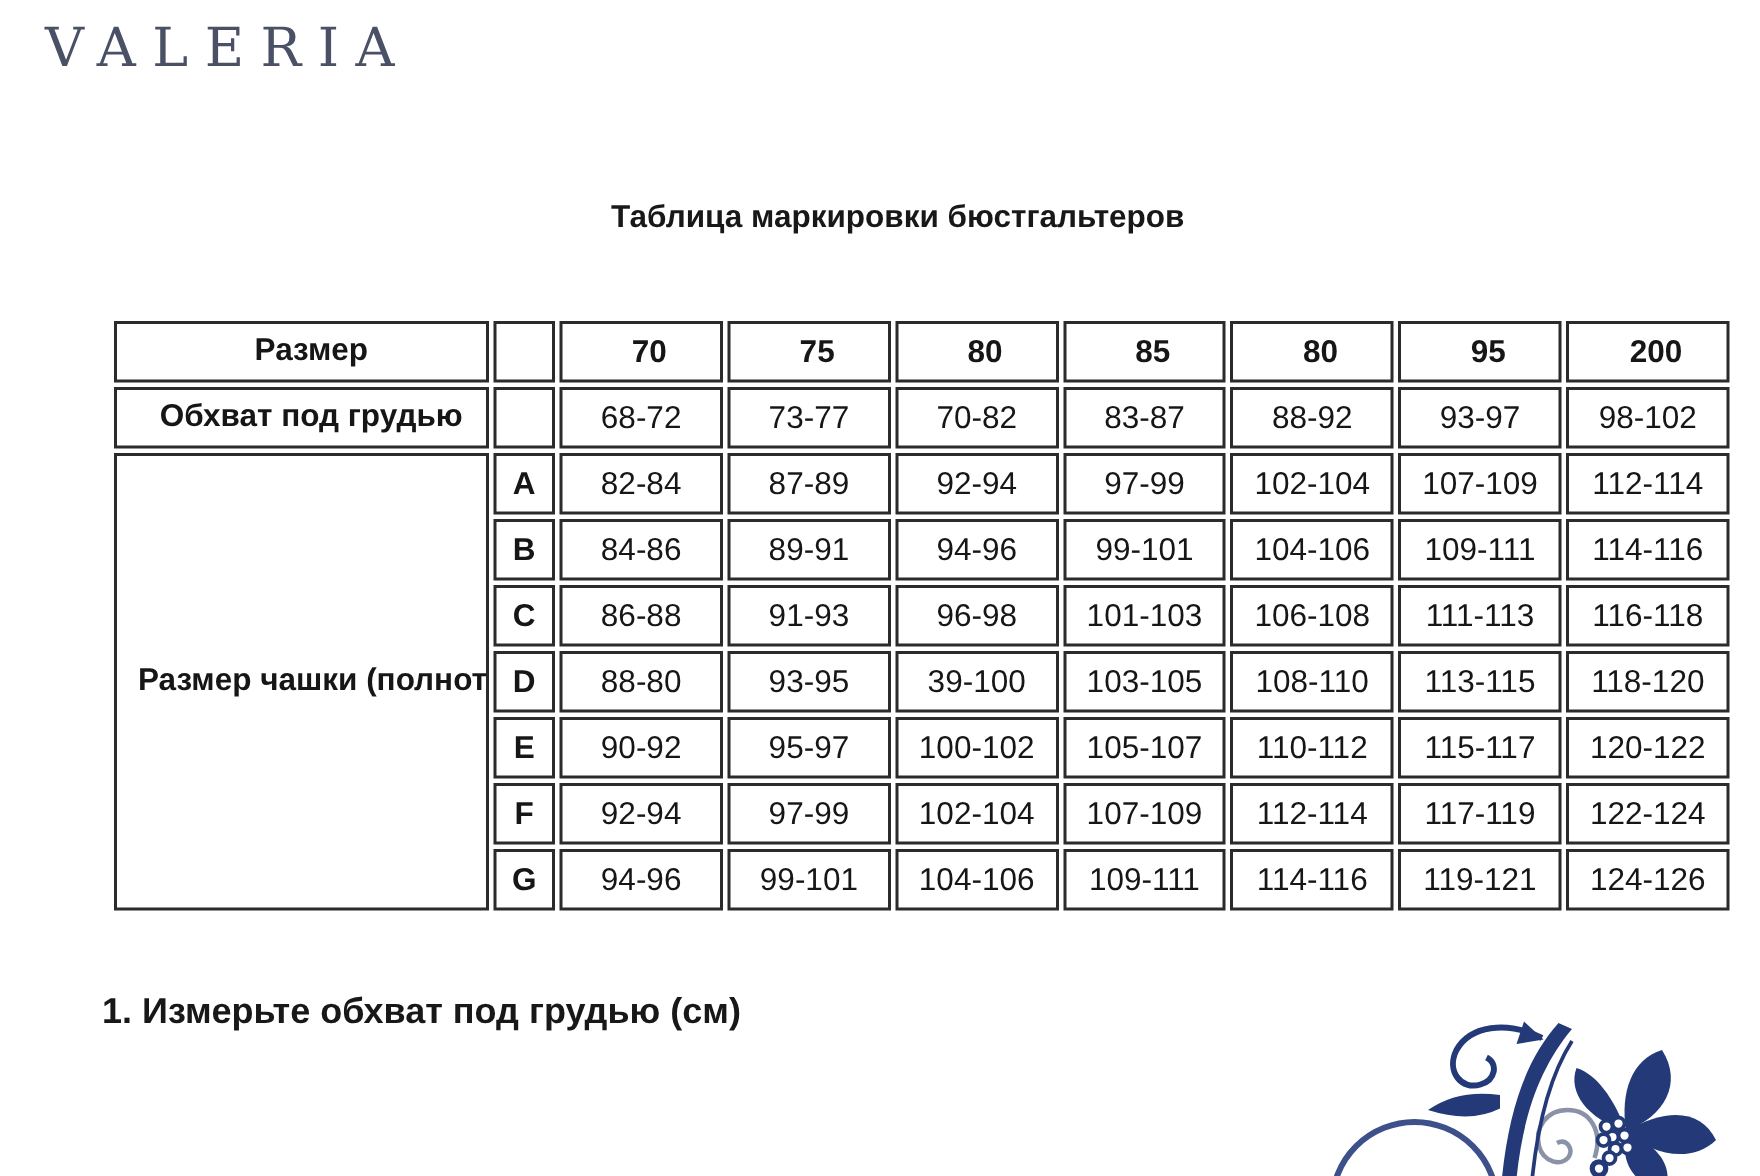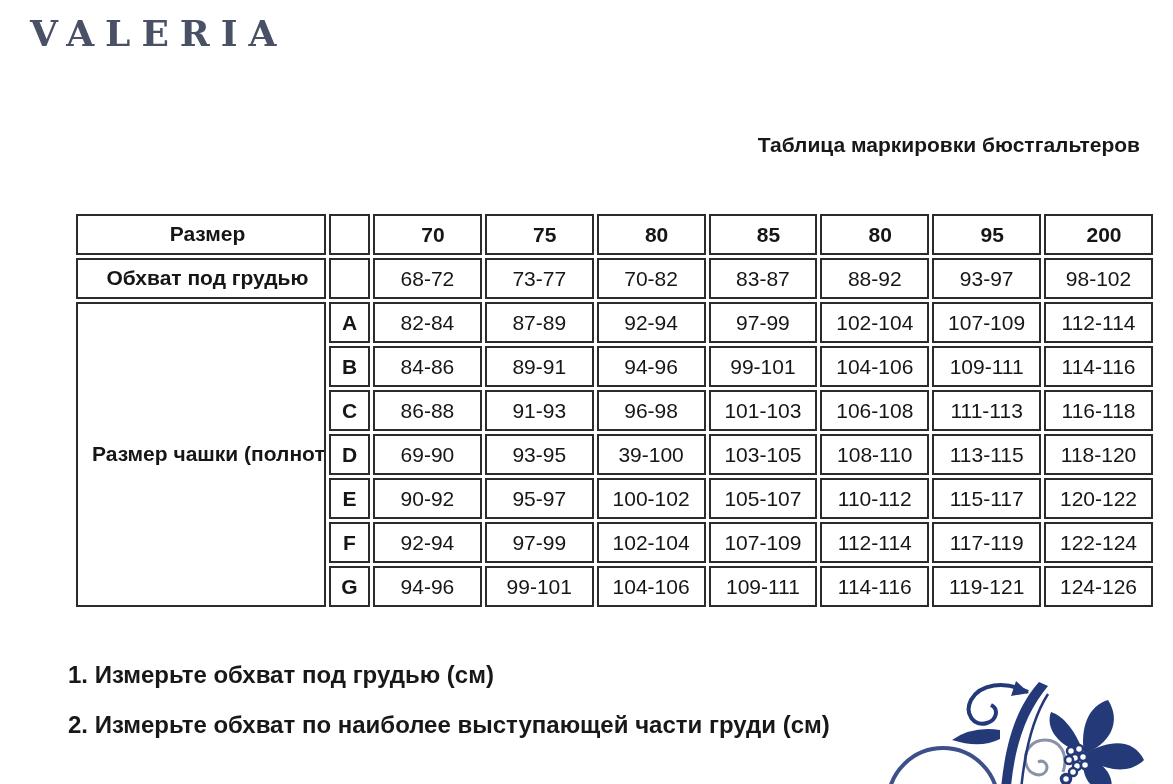--- a/index.html
+++ b/index.html
@@ -5,27 +5,27 @@
   html,body{margin:0;padding:0;}
   body{
     width:1173px;height:784px;position:relative;overflow:hidden;
     background:#ffffff;
     font-family:"Liberation Sans",sans-serif;
     color:#141414;
   }
   .logo{
     position:absolute;left:30px;top:12px;
     font-family:"DejaVu Serif",serif;
-    font-size:36px;font-weight:700;
+    font-size:36px;font-weight:400;
     letter-spacing:11px;
     color:#4a5065;
   }
   .title{
     position:absolute;left:57px;top:133px;width:1083px;
-    text-align:right;font-size:21px;font-weight:bold;color:#181818;
+    text-align:center;font-size:21px;font-weight:bold;color:#181818;
   }
   table.size-table{
     position:absolute;left:73px;top:211px;width:1083px;
     border-collapse:separate;border-spacing:3px;
     table-layout:fixed;
   }
   table.size-table td{
     box-sizing:border-box;
     border:2px solid #2b2b2b;
     height:41px;
@@ -118,21 +118,21 @@
     <td>86-88</td>
     <td>91-93</td>
     <td>96-98</td>
     <td>101-103</td>
     <td>106-108</td>
     <td>111-113</td>
     <td>116-118</td>
   </tr>
   <tr>
     <td class="lav letter">D</td>
-    <td>69-90</td>
+    <td>88-80</td>
     <td>93-95</td>
     <td>39-100</td>
     <td>103-105</td>
     <td>108-110</td>
     <td>113-115</td>
     <td>118-120</td>
   </tr>
   <tr>
     <td class="lav letter">E</td>
     <td>90-92</td>
@@ -161,21 +161,20 @@
     <td>109-111</td>
     <td>114-116</td>
     <td>119-121</td>
     <td>124-126</td>
   </tr>
 </tbody>
   </table>
 
 <div class="instructions">
   <div class="instr-line">1. Измерьте обхват под грудью (см)</div>
-  <div class="instr-line">2. Измерьте обхват по наиболее выступающей части груди (см)</div>
 </div>
 
 <div class="ornament">
   <svg width="270" height="150" viewBox="0 0 270 150" xmlns="http://www.w3.org/2000/svg">
 
     <circle cx="55" cy="131" r="55" fill="none" stroke="#3d508a" stroke-width="4"></circle>
 
     <path d="M175 100 C181 82 172 68 157 68 C143 68 135 80 138 92 C141 103 153 106 158 99 C161 93 156 87 150 90" fill="none" stroke="#8a92a8" stroke-width="3"></path>
 
     <path d="M151 10 C126 38 113 80 111 150 L121 150 C122 84 135 44 160 14 Z" fill="#243a78"></path>

